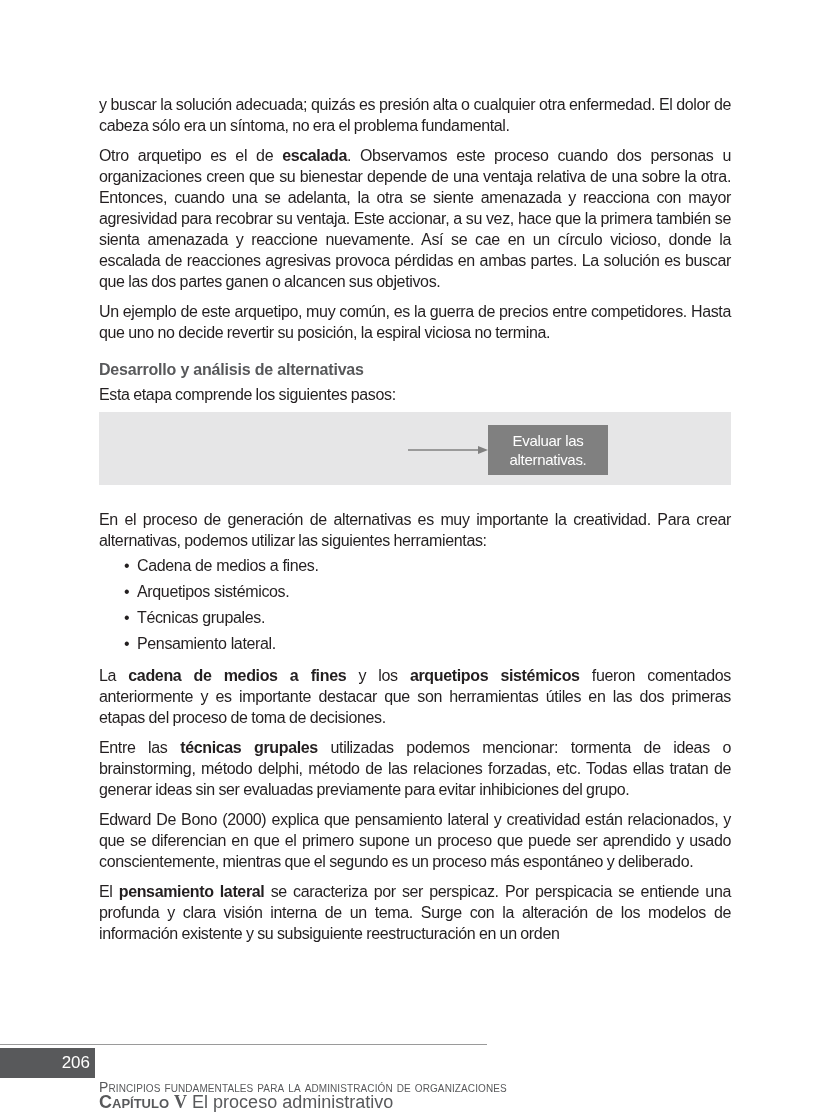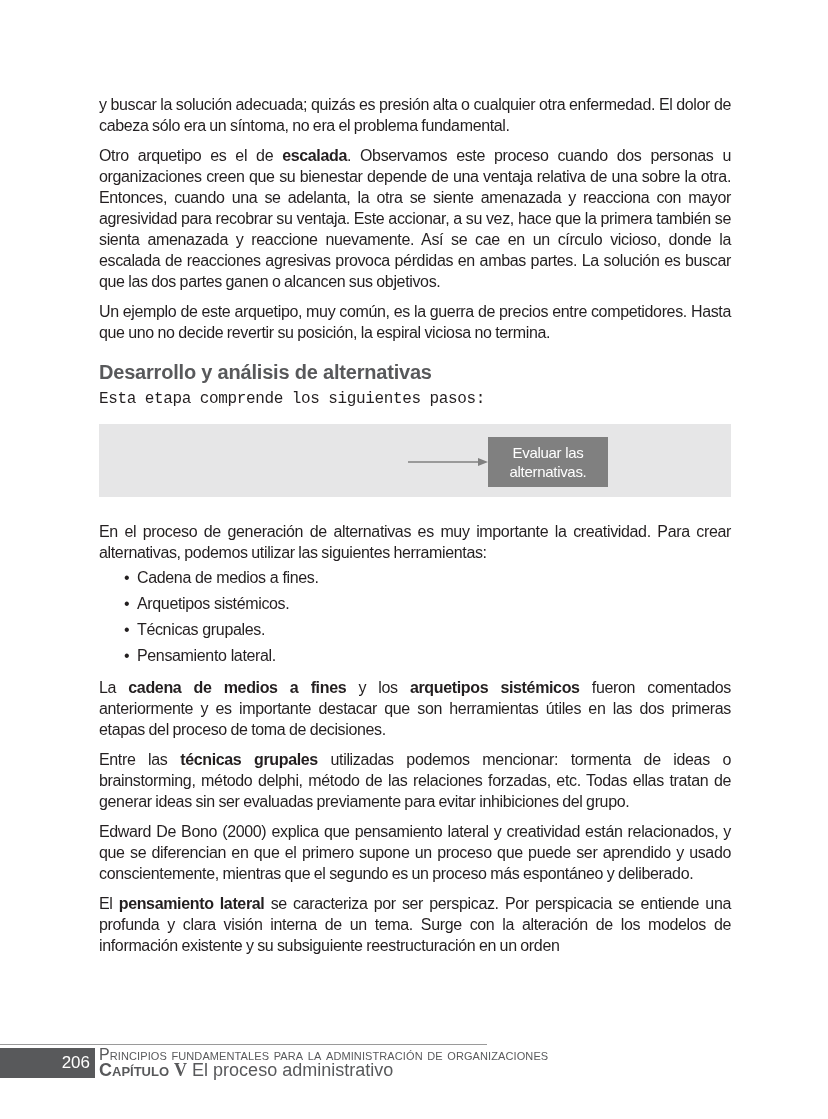--- a/index.html
+++ b/index.html
@@ -2,38 +2,38 @@
 <html><head>
 <meta charset="utf-8">
 <style>
   html, body { margin: 0; padding: 0; background: #ffffff; }
   body { width: 828px; height: 1119px; position: relative; overflow: hidden;
          font-family: "Liberation Sans", sans-serif; color: #231f20; }
   .content { position: absolute; left: 99px; top: 94px; width: 632px; }
   .para { font-size: 16px; line-height: 21px; margin: 0 0 9px 0; text-align: justify;
           letter-spacing: -0.35px; word-spacing: -0.5px; }
   .para b { font-weight: bold; }
-  .heading { font-size: 20px; font-weight: bold; color: #58595b; margin: 18px 0 5px 0; letter-spacing: -0.2px; }
-  .intro { margin-bottom: 14px; font-family: Liberation Mono, monospace; }
+  .heading { font-size: 16px; font-weight: bold; color: #58595b; margin: 18px 0 5px 0; letter-spacing: -0.2px; }
+  .intro { margin-bottom: 7px; }
   .diagram { position: relative; height: 73px; background: #e6e6e7; margin: 0 0 24px 0; }
   .step { position: absolute; top: 13px; height: 50px; background: #808080; color: #ffffff;
           font-size: 15px; line-height: 19px; display: flex; align-items: center; justify-content: center;
           text-align: center; letter-spacing: -0.3px; }
   .step span { display: block; }
   .step-1 { left: 121px; width: 188px; }
   .step-2 { left: 389px; width: 120px; }
   .arrow { position: absolute; left: 309px; top: 37px; width: 80px; height: 2px; }
   ul.tools { list-style: none; margin: 0 0 8px 0; padding: 0 0 0 25px; }
   ul.tools li { font-size: 16px; line-height: 26px; letter-spacing: -0.35px; position: relative; padding-left: 13px; }
   ul.tools li .bullet { position: absolute; left: 0; top: 0; }
   .footer-line { position: absolute; left: 0; top: 1044px; width: 487px; height: 1px; background: #9a9a9a; }
   .page-num { position: absolute; left: 0; top: 1048px; width: 95px; height: 30px; background: #58595b;
               color: #ffffff; font-size: 17px; line-height: 30px; text-align: right; box-sizing: border-box; padding-right: 5px; }
   .running-head { position: absolute; left: 99px; top: 1048px; color: #58595b; }
-  .book-title { font-size: 16px; line-height: 14px; font-variant: small-caps; letter-spacing: 0.1px; display: block; }
+  .book-title { font-size: 14px; line-height: 14px; font-variant: small-caps; letter-spacing: 0.1px; display: block; margin-top: 32px; }
   .chapter { font-size: 18px; line-height: 16px; display: block; }
   .chapter .cap { font-variant: small-caps; font-weight: bold; }
   .chapter .num { font-family: "Liberation Serif", serif; font-weight: bold; }
 </style>
 </head>
 <body>
 
 <div class="content">
 
   <p class="para">

